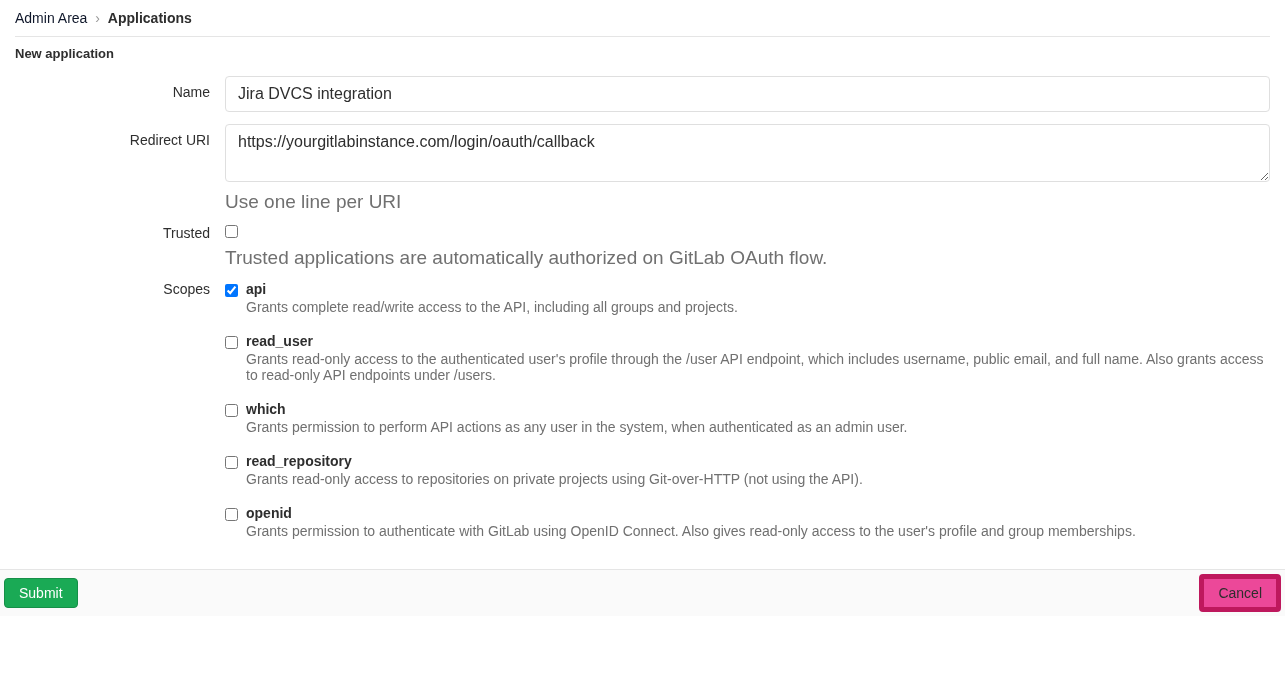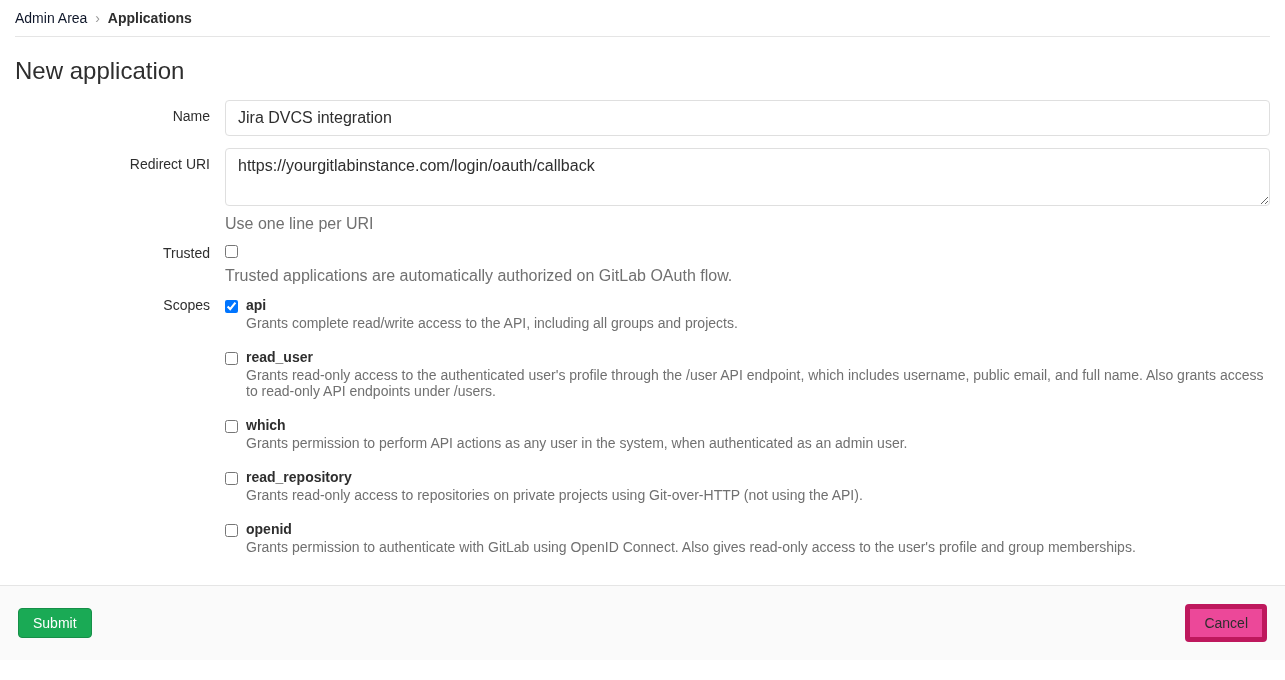--- a/index.html
+++ b/index.html
@@ -1,34 +1,34 @@
 <!DOCTYPE html>
 <html><head>
   <meta charset="utf-8">
   <style>
     * { box-sizing: border-box; margin: 0; padding: 0; }
     body { font-family: -apple-system, BlinkMacSystemFont, "Segoe UI", Helvetica, Arial, sans-serif; font-size: 14px; color: #2e2e2e; padding: 0 15px; }
     .breadcrumb { padding: 10px 0; color: #707070; font-size: 14px; border-bottom: 1px solid #e5e5e5; }
     .breadcrumb a { color: #0f172a; text-decoration: none; }
     .breadcrumb .current { color: #2e2e2e; font-weight: 600; }
     .breadcrumb .sep { margin: 0 4px; color: #999; }
-    h1.page-title { font-size: 24px; font-weight: 400; margin: 20px 0 15px; }
+    h1.page-title { font-size: 13px; font-weight: 700; margin: 9px 0 15px; }
     .form-row { display: flex; margin-bottom: 12px; }
     .form-label { width: 210px; text-align: right; padding-right: 15px; padding-top: 8px; color: #2e2e2e; }
     .form-label.top-align { padding-top: 0; }
     .form-control { flex: 1; }
     input[type="text"], textarea { width: 100%; padding: 8px 12px; border: 1px solid #dfdfdf; border-radius: 4px; font-size: 16px; font-family: inherit; color: #2e2e2e; }
     textarea { resize: vertical; min-height: 58px; }
-    .help-text { color: #707070; font-size: 16px; margin-top: 6px; }
+    .help-text { color: #707070; font-size: 19px; margin-top: 6px; }
     .checkbox-row { display: flex; align-items: flex-start; margin-bottom: 18px; }
     .checkbox-row input[type="checkbox"] { margin-top: 3px; margin-right: 8px; flex-shrink: 0; }
     .checkbox-content { flex: 1; }
     .checkbox-label { font-weight: 600; color: #2e2e2e; }
     .checkbox-desc { color: #707070; margin-top: 2px; }
-    .actions-bar { border-top: 1px solid #e5e5e5; background: #fafafa; padding: 18px; margin: 10px -15px 0; display: flex; justify-content: space-between; align-items: center; }
+    .actions-bar { border-top: 1px solid #e5e5e5; background: #fafafa; padding: 4px; margin: 10px -15px 0; display: flex; justify-content: space-between; align-items: center; }
     .btn { display: inline-block; padding: 6px 14px; border-radius: 4px; font-size: 14px; cursor: pointer; border: 1px solid transparent; }
     .btn-primary { background: #1aaa55; color: #fff; border-color: #168f48; font-weight: 400; }
     .btn-cancel { background: #ec4899; color: #2e2e2e; border: 5px solid #be185d; }
   </style>
 </head>
 <body>
 
 <div class="breadcrumb">
   <a href="#">Admin Area</a>
   <span class="sep">›</span>

